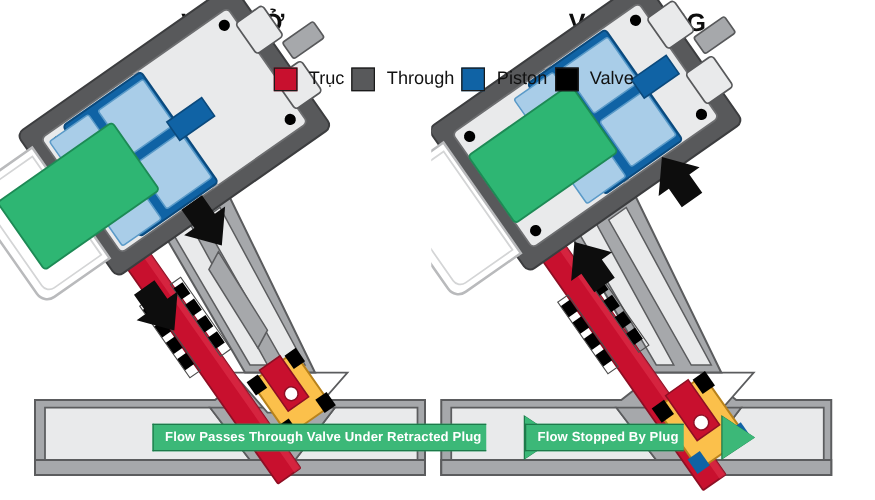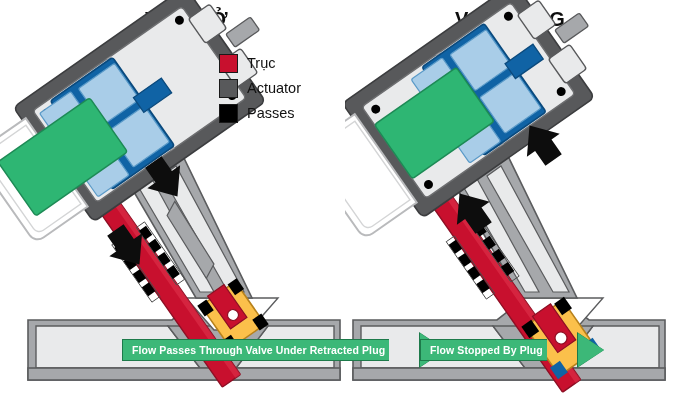--- a/index.html
+++ b/index.html
@@ -26,21 +26,21 @@
     white-space: nowrap;
   }
   #title-open  { left: 145px; top: 8px; }
   #title-closed{ left: 455px; top: 8px; }
 
   
   #legend {
     position: absolute;
     left: 219px; top: 54px;
     display: flex;
-    flex-direction: column;
+    flex-direction: row;
     gap: 6px;
     z-index: 40;
   }
   .legend-row {
     display: flex;
     align-items: center;
     gap: 9px;
     height: 19px;
   }
   .legend-swatch {
@@ -327,25 +327,29 @@
     </svg>
   </div>
 
   <div id="legend">
     <div class="legend-row">
       <span class="legend-swatch" style="background:#c8102e"></span>
       <span class="legend-label">Trục</span>
     </div>
     <div class="legend-row">
       <span class="legend-swatch" style="background:#58595b"></span>
-      <span class="legend-label">Actuator</span>
+      <span class="legend-label">Through</span>
+    </div>
+    <div class="legend-row">
+      <span class="legend-swatch" style="background:#1063a5"></span>
+      <span class="legend-label">Piston</span>
     </div>
     <div class="legend-row">
       <span class="legend-swatch" style="background:#000000"></span>
-      <span class="legend-label">Passes</span>
+      <span class="legend-label">Valve</span>
     </div>
   </div>
 
   <div class="flow-banner" id="flow-open">
     <div class="bar">
       <span>Flow Passes Through Valve Under Retracted Plug</span>
     </div>
     <div class="head"></div>
   </div>
 

